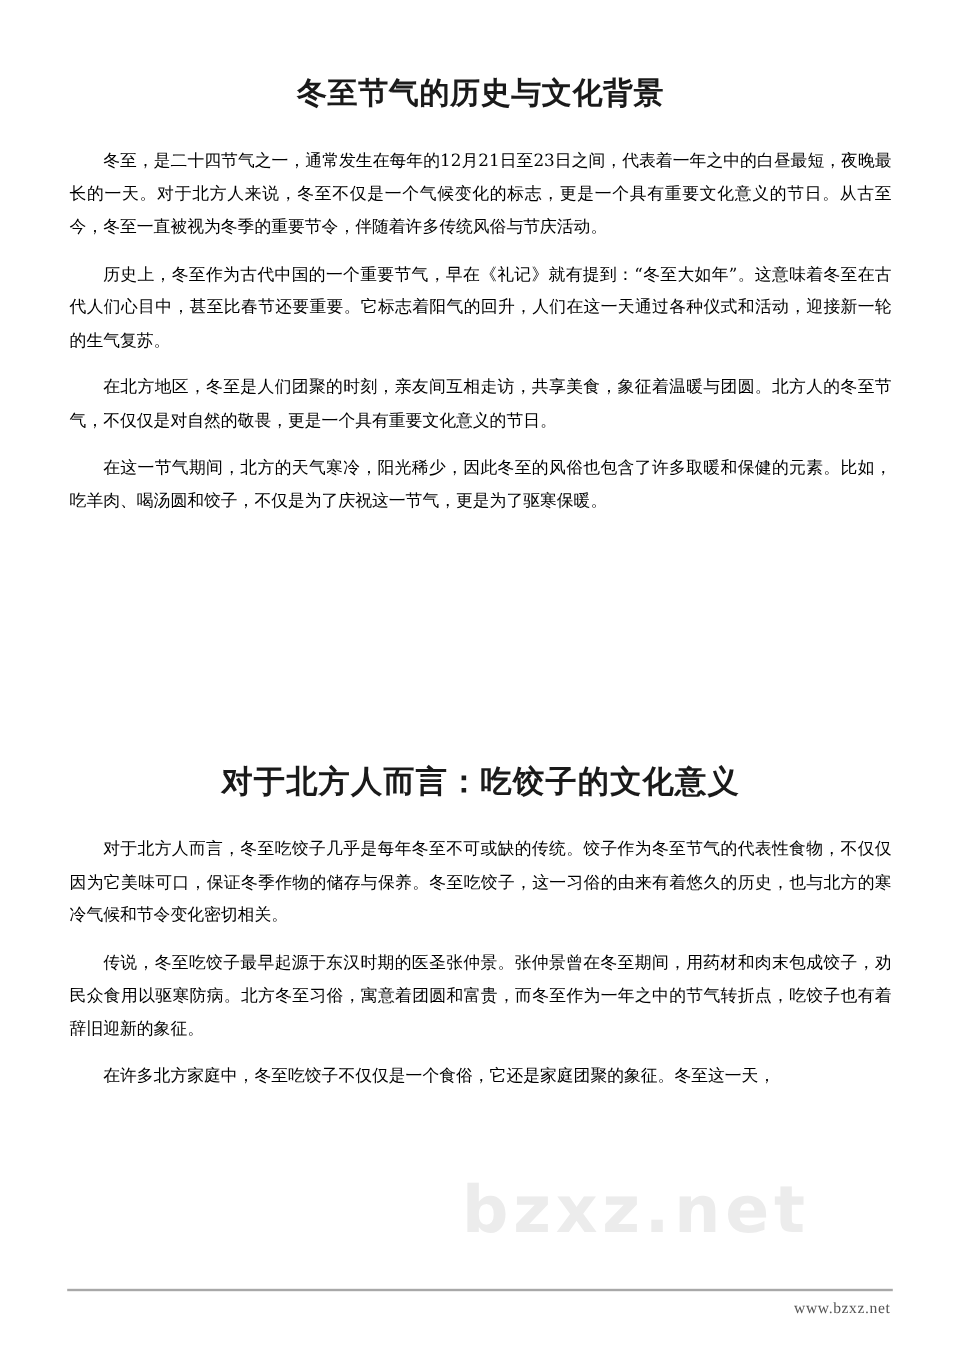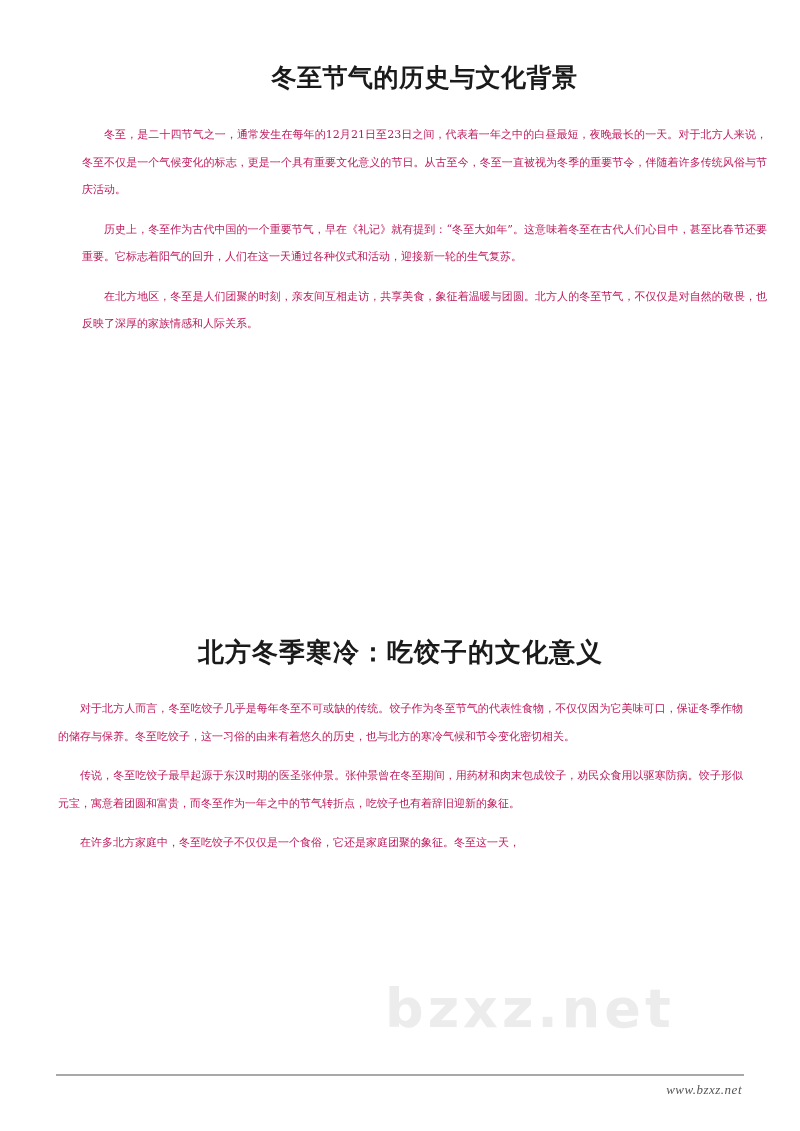--- a/index.html
+++ b/index.html
@@ -33,84 +33,84 @@
     line-height: 1;
     z-index: 0;
     white-space: nowrap;
   }
   .content {
     position: absolute;
     left: 58px;
     width: 685px;
     z-index: 1;
   }
-  .section-1 { top: 58px; margin-left: 24px; }
+  .section-1 { top: 58px; }
   .section-2 { top: 632px; }
   h1 {
     margin: 0;
     text-align: center;
     font-family: "DejaVu Sans", "Liberation Sans", sans-serif;
     font-weight: bold;
     font-size: 25px;
     line-height: 40px;
     color: #1a1a1a;
     letter-spacing: 0.5px;
   }
   .section-2 h1 { font-size: 26px; letter-spacing: 1px; }
   .paras {
     margin-top: 23px;
   }
   p {
     margin: 0 0 12px 0;
-    font-size: 11px;
+    font-size: 14px;
     line-height: 27.5px;
     text-indent: 2em;
     text-align: justify;
-    color: #be185d;
+    color: #000000;
   }
   .footer-rule {
     position: absolute;
     left: 56px;
     top: 1074px;
     width: 688px;
     height: 2px;
     background: #a8a8a8;
   }
   .footer-url {
     position: absolute;
     right: 58px;
     top: 1082px;
     font-family: "Liberation Serif", "DejaVu Serif", serif;
-    font-style: italic;
     font-size: 13px;
     color: #555555;
     letter-spacing: 0.5px;
   }
 </style>
 </head>
 <body>
 
 <div class="page">
 
   <div class="watermark">bzxz.net</div>
 
   <section class="content section-1">
     <h1>冬至节气的历史与文化背景</h1>
     <div class="paras">
       <p>冬至，是二十四节气之一，通常发生在每年的12月21日至23日之间，代表着一年之中的白昼最短，夜晚最长的一天。对于北方人来说，冬至不仅是一个气候变化的标志，更是一个具有重要文化意义的节日。从古至今，冬至一直被视为冬季的重要节令，伴随着许多传统风俗与节庆活动。</p>
       <p>历史上，冬至作为古代中国的一个重要节气，早在《礼记》就有提到：“冬至大如年”。这意味着冬至在古代人们心目中，甚至比春节还要重要。它标志着阳气的回升，人们在这一天通过各种仪式和活动，迎接新一轮的生气复苏。</p>
-      <p>在北方地区，冬至是人们团聚的时刻，亲友间互相走访，共享美食，象征着温暖与团圆。北方人的冬至节气，不仅仅是对自然的敬畏，也反映了深厚的家族情感和人际关系。</p>
+      <p>在北方地区，冬至是人们团聚的时刻，亲友间互相走访，共享美食，象征着温暖与团圆。北方人的冬至节气，不仅仅是对自然的敬畏，更是一个具有重要文化意义的节日。</p>
+      <p>在这一节气期间，北方的天气寒冷，阳光稀少，因此冬至的风俗也包含了许多取暖和保健的元素。比如，吃羊肉、喝汤圆和饺子，不仅是为了庆祝这一节气，更是为了驱寒保暖。</p>
     </div>
   </section>
 
   <section class="content section-2">
-    <h1>北方冬季寒冷：吃饺子的文化意义</h1>
+    <h1>对于北方人而言：吃饺子的文化意义</h1>
     <div class="paras">
       <p>对于北方人而言，冬至吃饺子几乎是每年冬至不可或缺的传统。饺子作为冬至节气的代表性食物，不仅仅因为它美味可口，保证冬季作物的储存与保养。冬至吃饺子，这一习俗的由来有着悠久的历史，也与北方的寒冷气候和节令变化密切相关。</p>
-      <p>传说，冬至吃饺子最早起源于东汉时期的医圣张仲景。张仲景曾在冬至期间，用药材和肉末包成饺子，劝民众食用以驱寒防病。饺子形似元宝，寓意着团圆和富贵，而冬至作为一年之中的节气转折点，吃饺子也有着辞旧迎新的象征。</p>
+      <p>传说，冬至吃饺子最早起源于东汉时期的医圣张仲景。张仲景曾在冬至期间，用药材和肉末包成饺子，劝民众食用以驱寒防病。北方冬至习俗，寓意着团圆和富贵，而冬至作为一年之中的节气转折点，吃饺子也有着辞旧迎新的象征。</p>
       <p>在许多北方家庭中，冬至吃饺子不仅仅是一个食俗，它还是家庭团聚的象征。冬至这一天，</p>
     </div>
   </section>
 
   <div class="footer-rule"></div>
   <div class="footer-url">www.bzxz.net</div>
 
 </div>
 
 </body></html>

